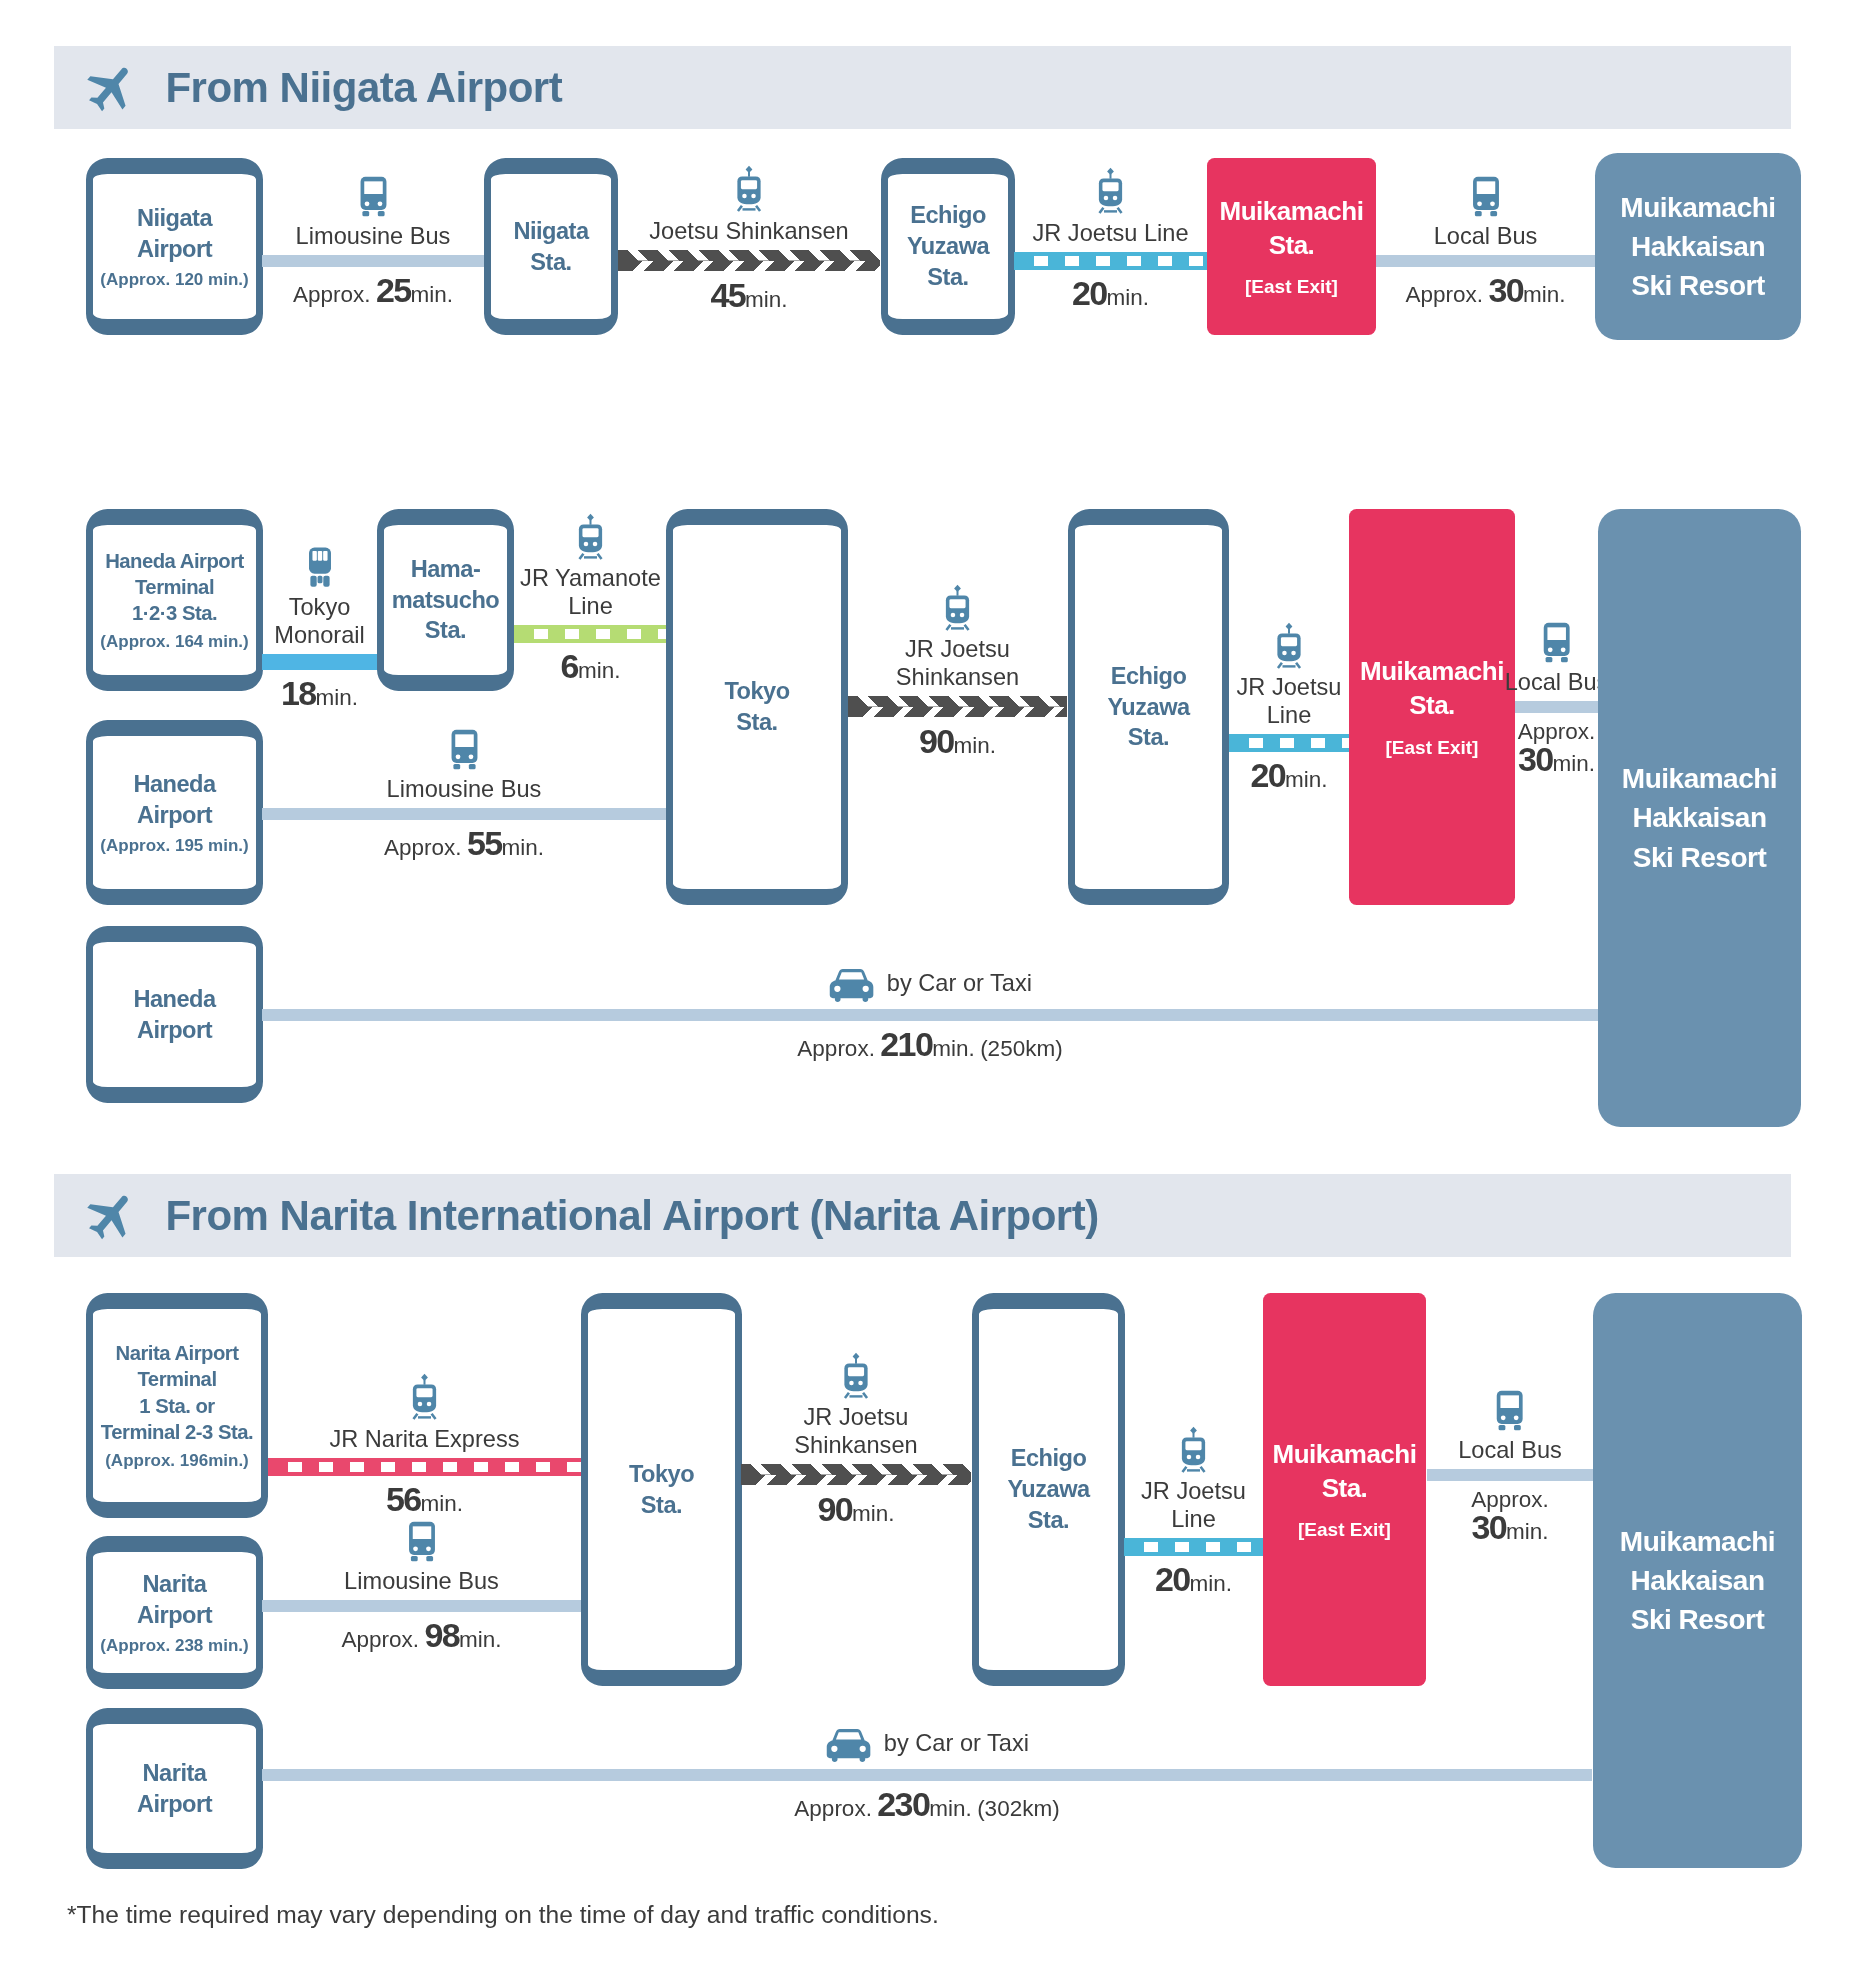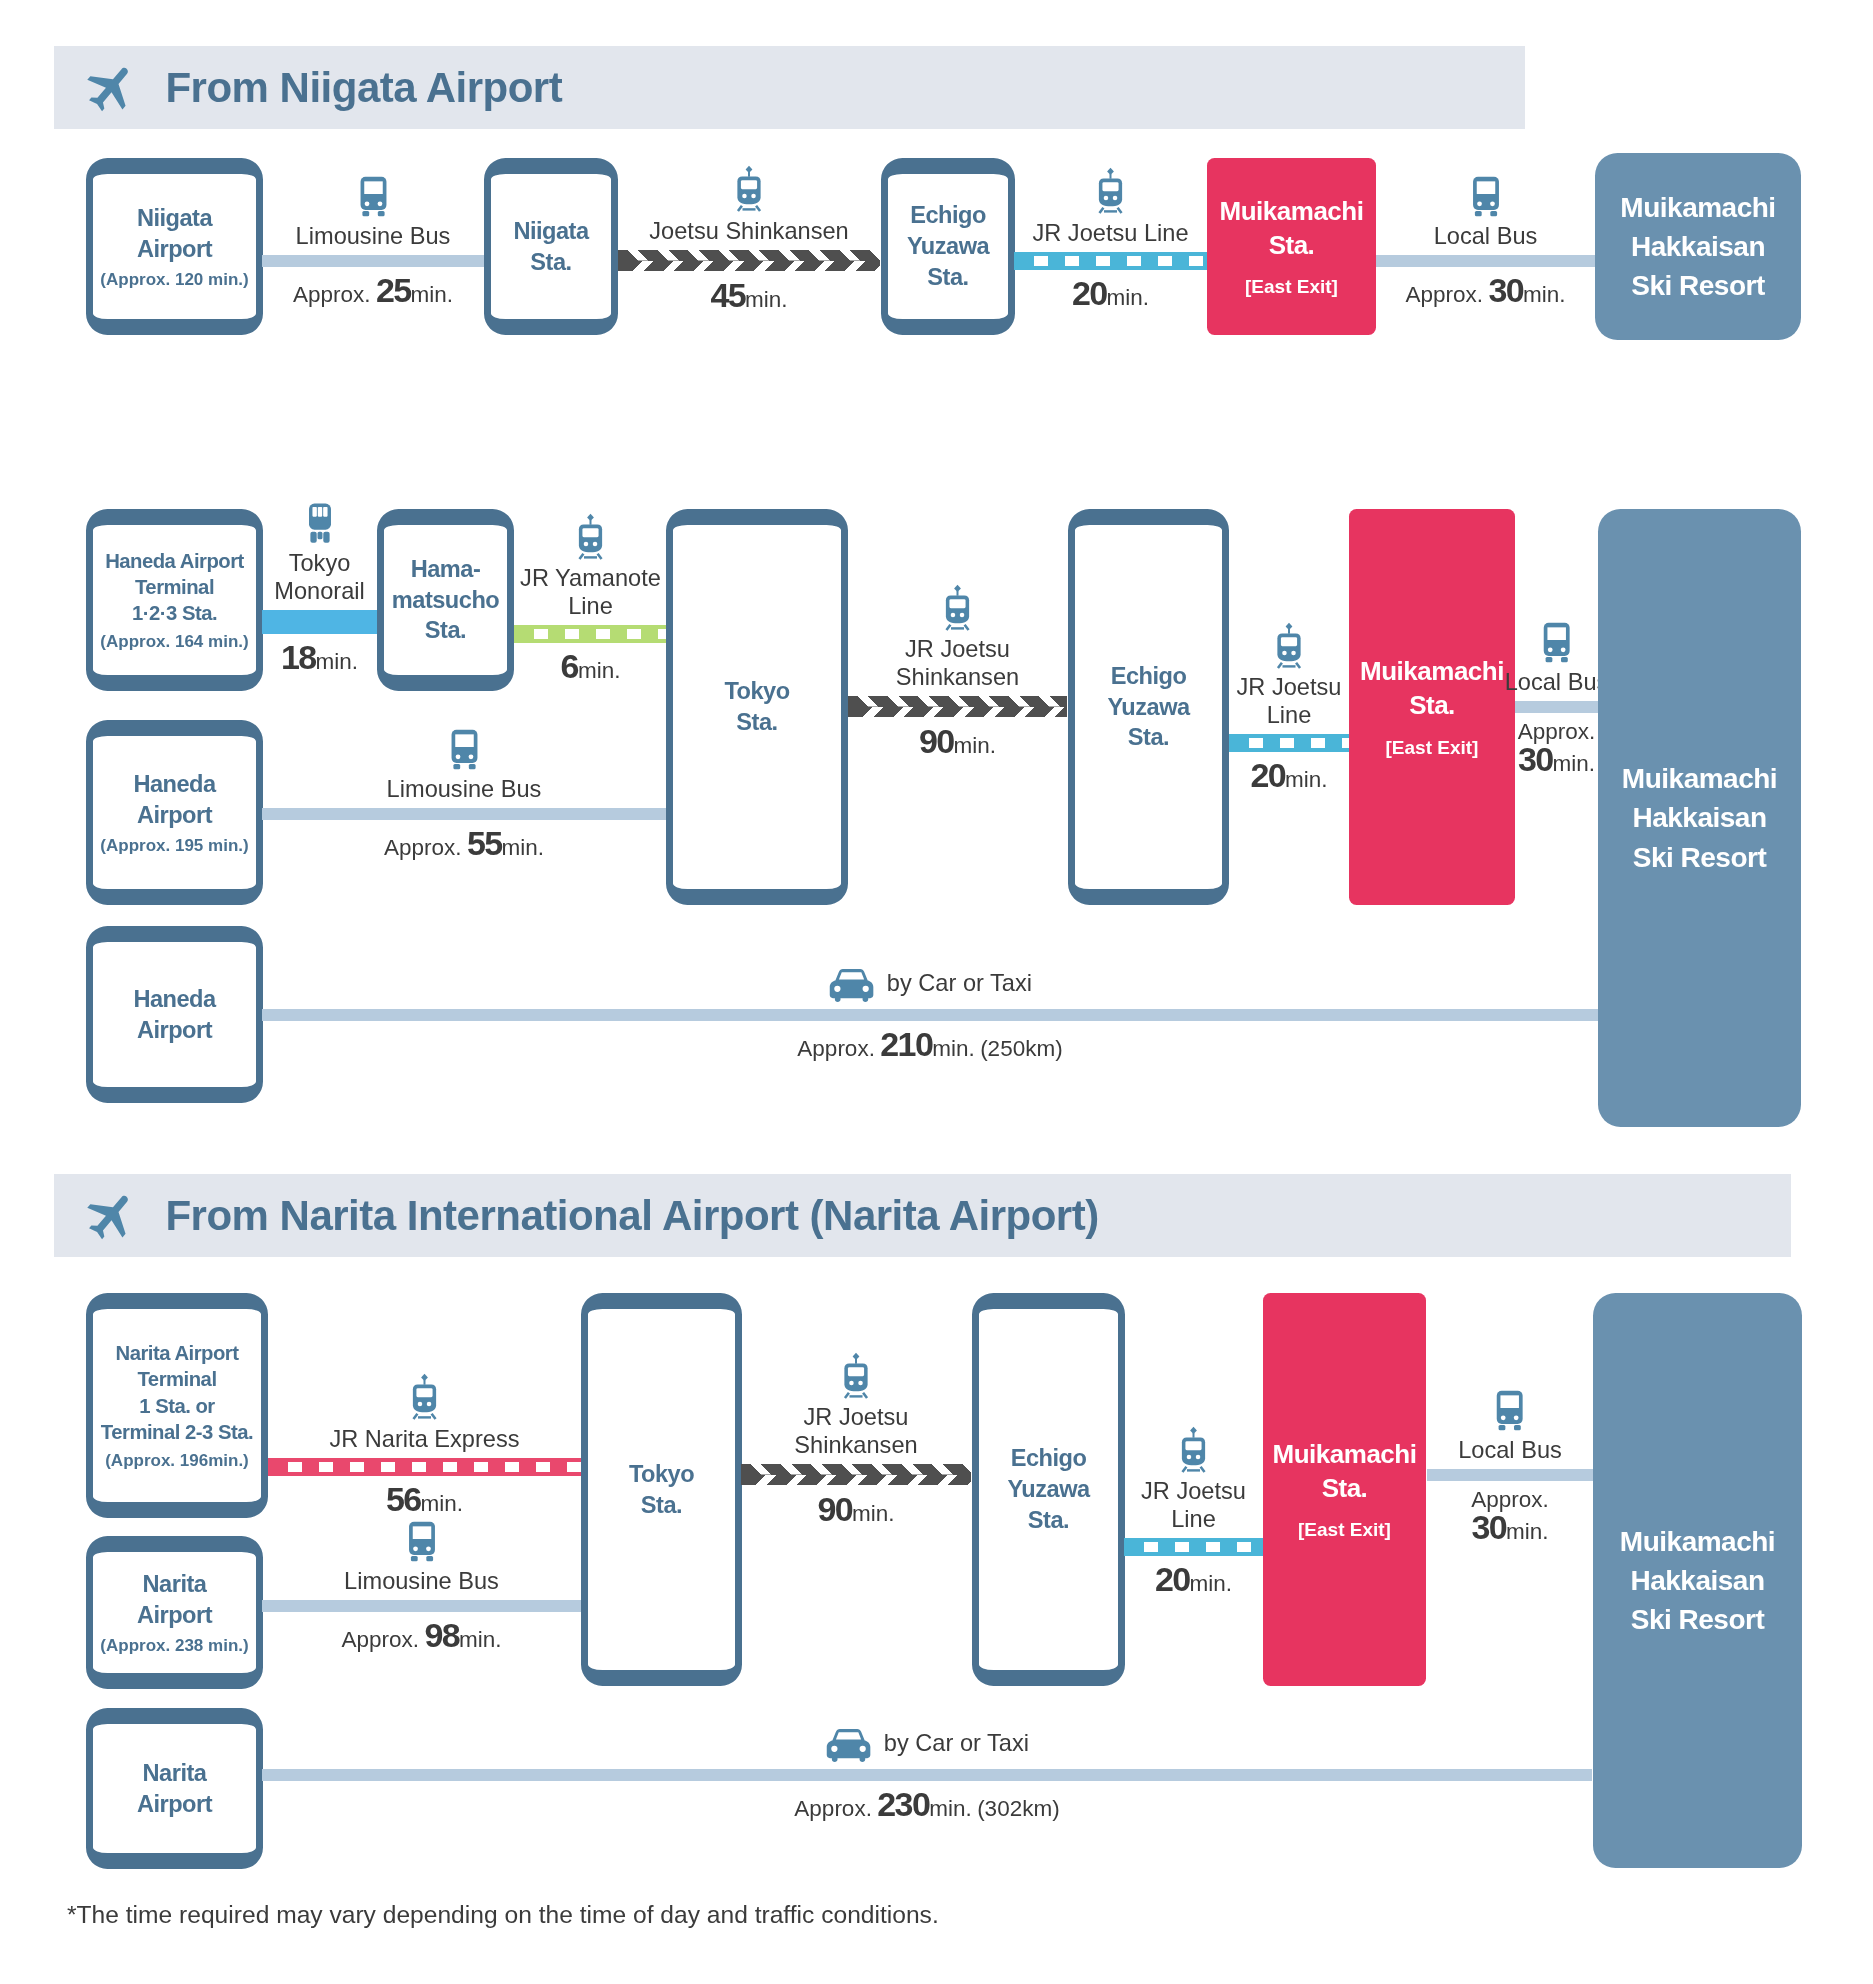--- a/index.html
+++ b/index.html
@@ -38,21 +38,21 @@
            text-align:center;color:#fff;box-sizing:border-box;}
   .fillbox.pink{background:var(--pink);}
   .fillbox.resort{background:var(--rblue);border-radius:22.5px;}
   .fillbox .bl{font-size:26px;font-weight:700;line-height:1.3;color:#fff;letter-spacing:-0.5px;white-space:nowrap;}
   .fillbox.resort .bl{font-size:28px;line-height:1.4;}
   .fillbox .bs{font-size:19px;font-weight:600;color:#fff;margin-top:14px;white-space:nowrap;}
 
   
   .edge{position:absolute;}
   .line-bus{height:11.8px;background:var(--busline);}
-  .line-mono{height:24px;background:var(--mono);}
+  .line-mono{height:16px;background:var(--mono);margin-top:44px;}
   .dash{height:18px;position:relative;}
   .dash::after{content:"";position:absolute;top:3.7px;bottom:3.7px;left:3.2px;right:0;
                background:repeating-linear-gradient(90deg,transparent 0 17px,#fff 17px 31px);}
   .d-green{background:var(--green);}
   .d-cyan{background:var(--cyan);}
   .d-red{background:var(--nred);}
   .line-shink{height:21.4px;background-color:var(--shink);
     background-image:
       repeating-linear-gradient(45deg,transparent 0 14px,#fff 14px 21.4px),
       repeating-linear-gradient(135deg,transparent 0 14px,#fff 14px 21.4px);
@@ -125,21 +125,21 @@
       <path d="M4.6 9.2 L6.9 3.6 C7.3 2.5 8.3 1.8 9.4 1.8 H20.6 C21.7 1.8 22.7 2.5 23.1 3.6 L25.4 9.2 C27.5 9.7 29 11.3 29 13.4 V18.6 C29 19.7 28.1 20.6 27 20.6 H25.7 V21.7 C25.7 22.5 24.9 23 23.9 23 S22.1 22.5 22.1 21.7 V20.6 H7.9 V21.7 C7.9 22.5 7.1 23 6.1 23 S4.3 22.5 4.3 21.7 V20.6 H3 C1.9 20.6 1 19.7 1 18.6 V13.4 C1 11.3 2.5 9.7 4.6 9.2 Z"></path>
       <path d="M8.7 3.9 H21.3 L23.1 8.6 H6.9 Z" fill="#fff"></path>
       <circle cx="5.9" cy="14.6" r="2" fill="#fff"></circle>
       <circle cx="24.1" cy="14.6" r="2" fill="#fff"></circle>
     </symbol>
   </defs>
 </svg>
 
 <div class="canvas">
 
-  <div class="header" style="left:54px;top:46px;width:1471px;height:83px">
+  <div class="header" style="left:54px;top:46px;width:1737px;height:83px">
     <svg class="ic ic-plane" viewBox="0 0 108 108" width="58" height="58">
         <use href="#i-plane"></use>
       </svg>
     <h2 class="htitle">From Niigata Airport</h2>
   </div>
 
   <div class="box" style="left:86px;top:158px;width:177px;height:177px">
     <div class="bl">Niigata</div>
     <div class="bl">Airport</div>
     <div class="bs">(Approx. 120 min.)</div>

